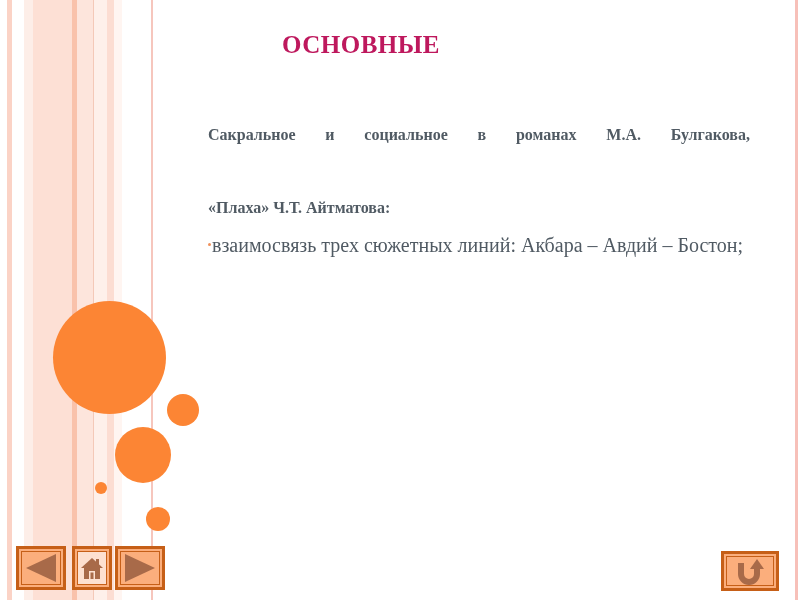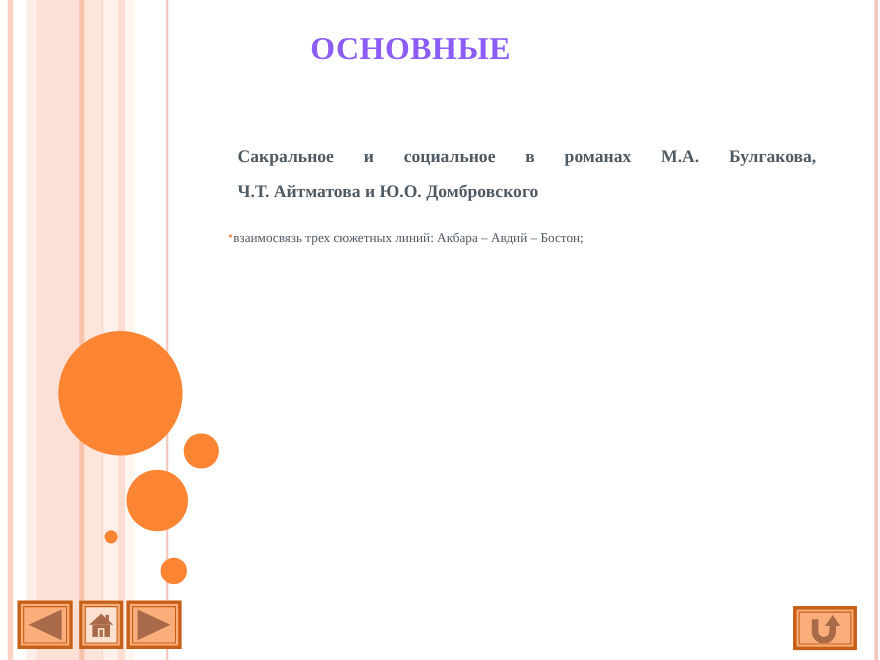--- a/index.html
+++ b/index.html
@@ -38,42 +38,42 @@
     .c-sm2   { left: 146px; top: 507px; width: 24px;  height: 24px; }
     .c-tiny  { left: 95px;  top: 482px; width: 12px;  height: 12px; }
 
     .title {
       position: absolute;
       left: 282px;
       top: 26px;
       margin: 0;
       font-family: "Liberation Serif", serif;
       font-weight: bold;
-      font-size: 29px;
+      font-size: 25px;
       line-height: 38px;
       letter-spacing: 0.5px;
-      color: #8b5cf6;
+      color: #be185d;
       text-transform: uppercase;
     }
 
     .content {
       position: absolute;
       left: 208px;
       top: 119px;
       width: 542px;
       font-family: "Liberation Serif", serif;
       color: #505a63;
       font-size: 16px;
     }
     .subtitle {
       font-weight: bold;
       line-height: 32px;
       text-align: justify;
       text-align-last: left;
-      margin: 8px;
+      margin: 0;
     }
     .subtitle .line1 {
       display: block;
       text-align: justify;
       text-align-last: justify;
     }
     .subtitle .line2 { display: block; }
     .section-head {
       font-weight: bold;
       margin: 45px 0 0 0;
@@ -82,21 +82,21 @@
     .bullets {
       list-style: none;
       margin: 10px 0 0 0;
       padding: 0;
     }
     .bullets li {
       position: relative;
       line-height: 30px;
       text-align: justify;
       margin-bottom: 9px;
-      font-size: 12px;
+      font-size: 20px;
     }
     .bullet-dot {
       display: inline-block;
       width: 3px;
       height: 3px;
       background: #f0905a;
       border-radius: 50%;
       vertical-align: middle;
       margin-right: 1px;
       position: relative;
@@ -159,22 +159,22 @@
   <div class="circle c-tiny"></div>
   <div class="circle c-sm2"></div>
 
   <h1 class="title">
     <span>Основные</span><br>
   </h1>
 
   <div class="content">
     <p class="subtitle">
       <span class="line1">Сакральное и социальное в романах М.А. Булгакова,</span>
-      <span class="line2">Ч.Т. Айтматова и Ю.О. Домбровского</span>
     </p>
+    <p class="section-head">«Плаха» Ч.Т. Айтматова:</p>
     <ul class="bullets">
       <li><span class="bullet-dot"></span><span>взаимосвязь трех сюжетных линий: Акбара – Авдий – Бостон;</span></li>
     </ul>
   </div>
 
   <div class="nav-btn inner btn-prev">
     <div class="tri-left"></div>
   </div>
   <div class="nav-btn inner btn-home">
     <svg width="26" height="26" viewBox="0 0 26 26">

